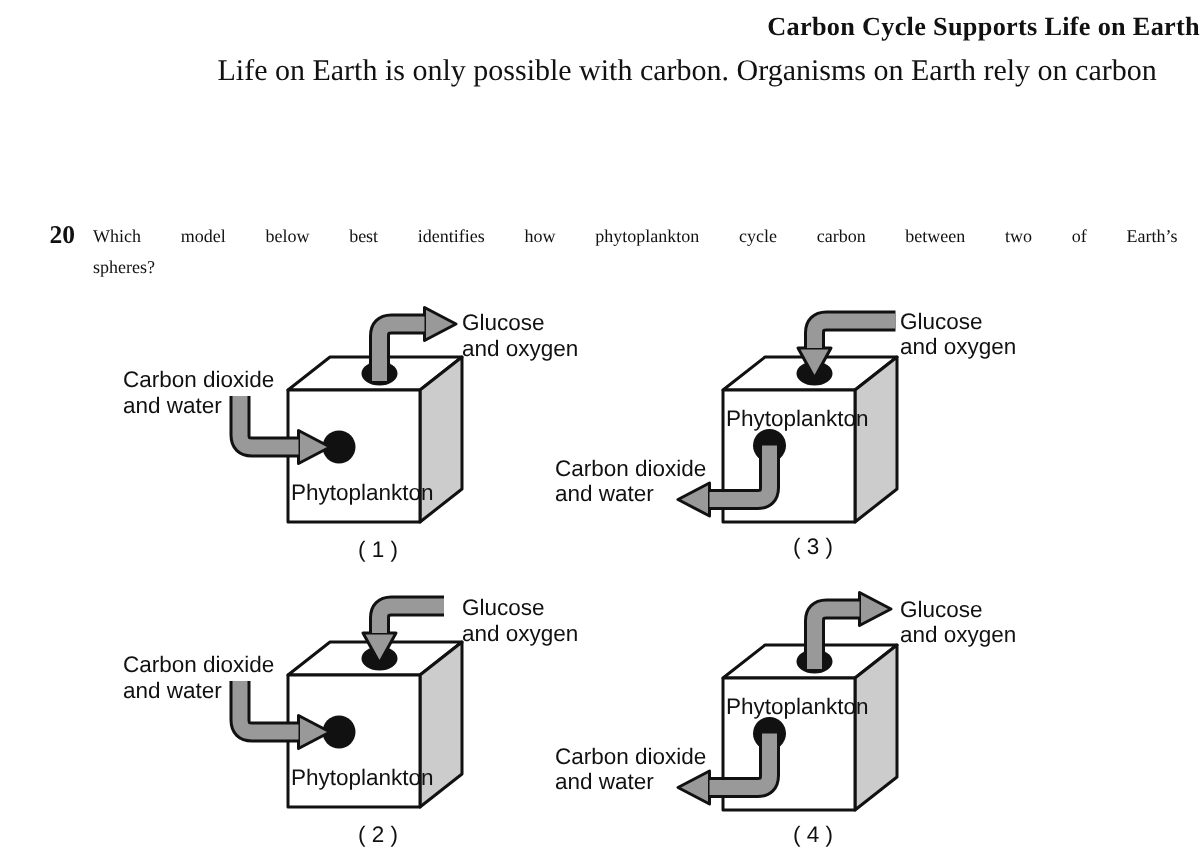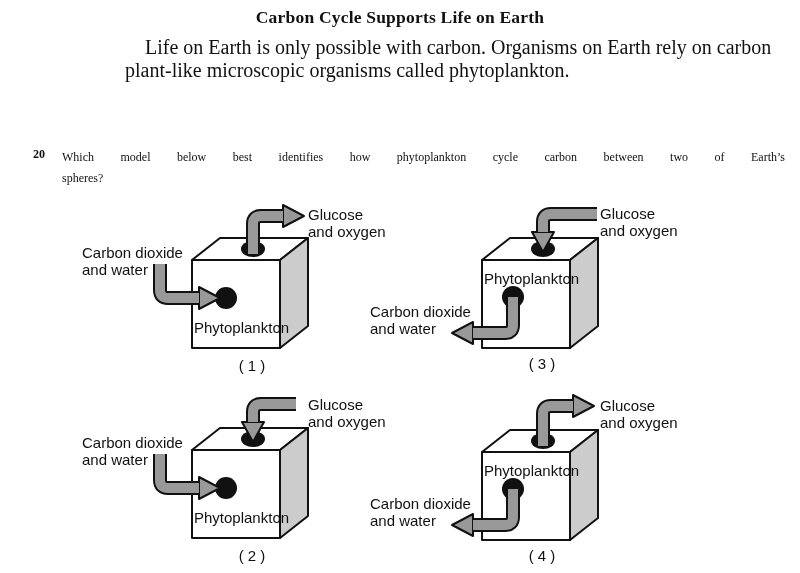--- a/index.html
+++ b/index.html
@@ -1,40 +1,39 @@
 <!DOCTYPE html>
 <html><head>
 <meta charset="utf-8">
 <style>
   html,body{margin:0;padding:0;background:#fff;}
   .page{position:relative;width:800px;height:573px;background:#ffffff;
         font-family:"Liberation Serif", serif;color:#111;overflow:hidden;}
-  .title{position:absolute;top:7px;left:0;width:800px;text-align:center;
+  .title{position:absolute;top:7px;left:0;width:800px;text-align:right;
          font-size:17.5px;font-weight:bold;letter-spacing:.2px;}
   .passage{position:absolute;left:125px;top:36px;width:590px;
            font-size:20px;line-height:23px;}
   .pline{white-space:nowrap;text-align-last:justify;}
   .pline:first-child{padding-left:20px;width:570px;}
   .pline:last-child{text-align-last:auto;}
   .question{position:absolute;left:33px;top:147px;width:752px;}
-  .qnum{position:absolute;left:0;top:0;font-weight:bold;font-size:12px;}
+  .qnum{position:absolute;left:0;top:0;font-weight:bold;font-size:17px;}
   .qtext{margin-left:29px;width:723px;font-size:12px;line-height:21px;}
   .qline1{white-space:nowrap;text-align-last:justify;}
   svg{position:absolute;}
   svg text{font-family:"Liberation Sans", sans-serif;font-size:15px;fill:#111;}
 </style>
 </head>
 <body>
 
 <div class="page">
   <div class="title">Carbon Cycle Supports Life on Earth</div>
 
   <div class="passage">
     <div class="pline">Life on Earth is only possible with carbon. Organisms on Earth rely on carbon</div>
-    <div class="pline">plant-like microscopic organisms called phytoplankton.</div>
   </div>
 
   <div class="question">
     <span class="qnum">20</span>
     <div class="qtext">
       <div class="qline1">Which model below best identifies how phytoplankton cycle carbon between two of Earth’s</div>
       <div>spheres?</div>
     </div>
   </div>
 

